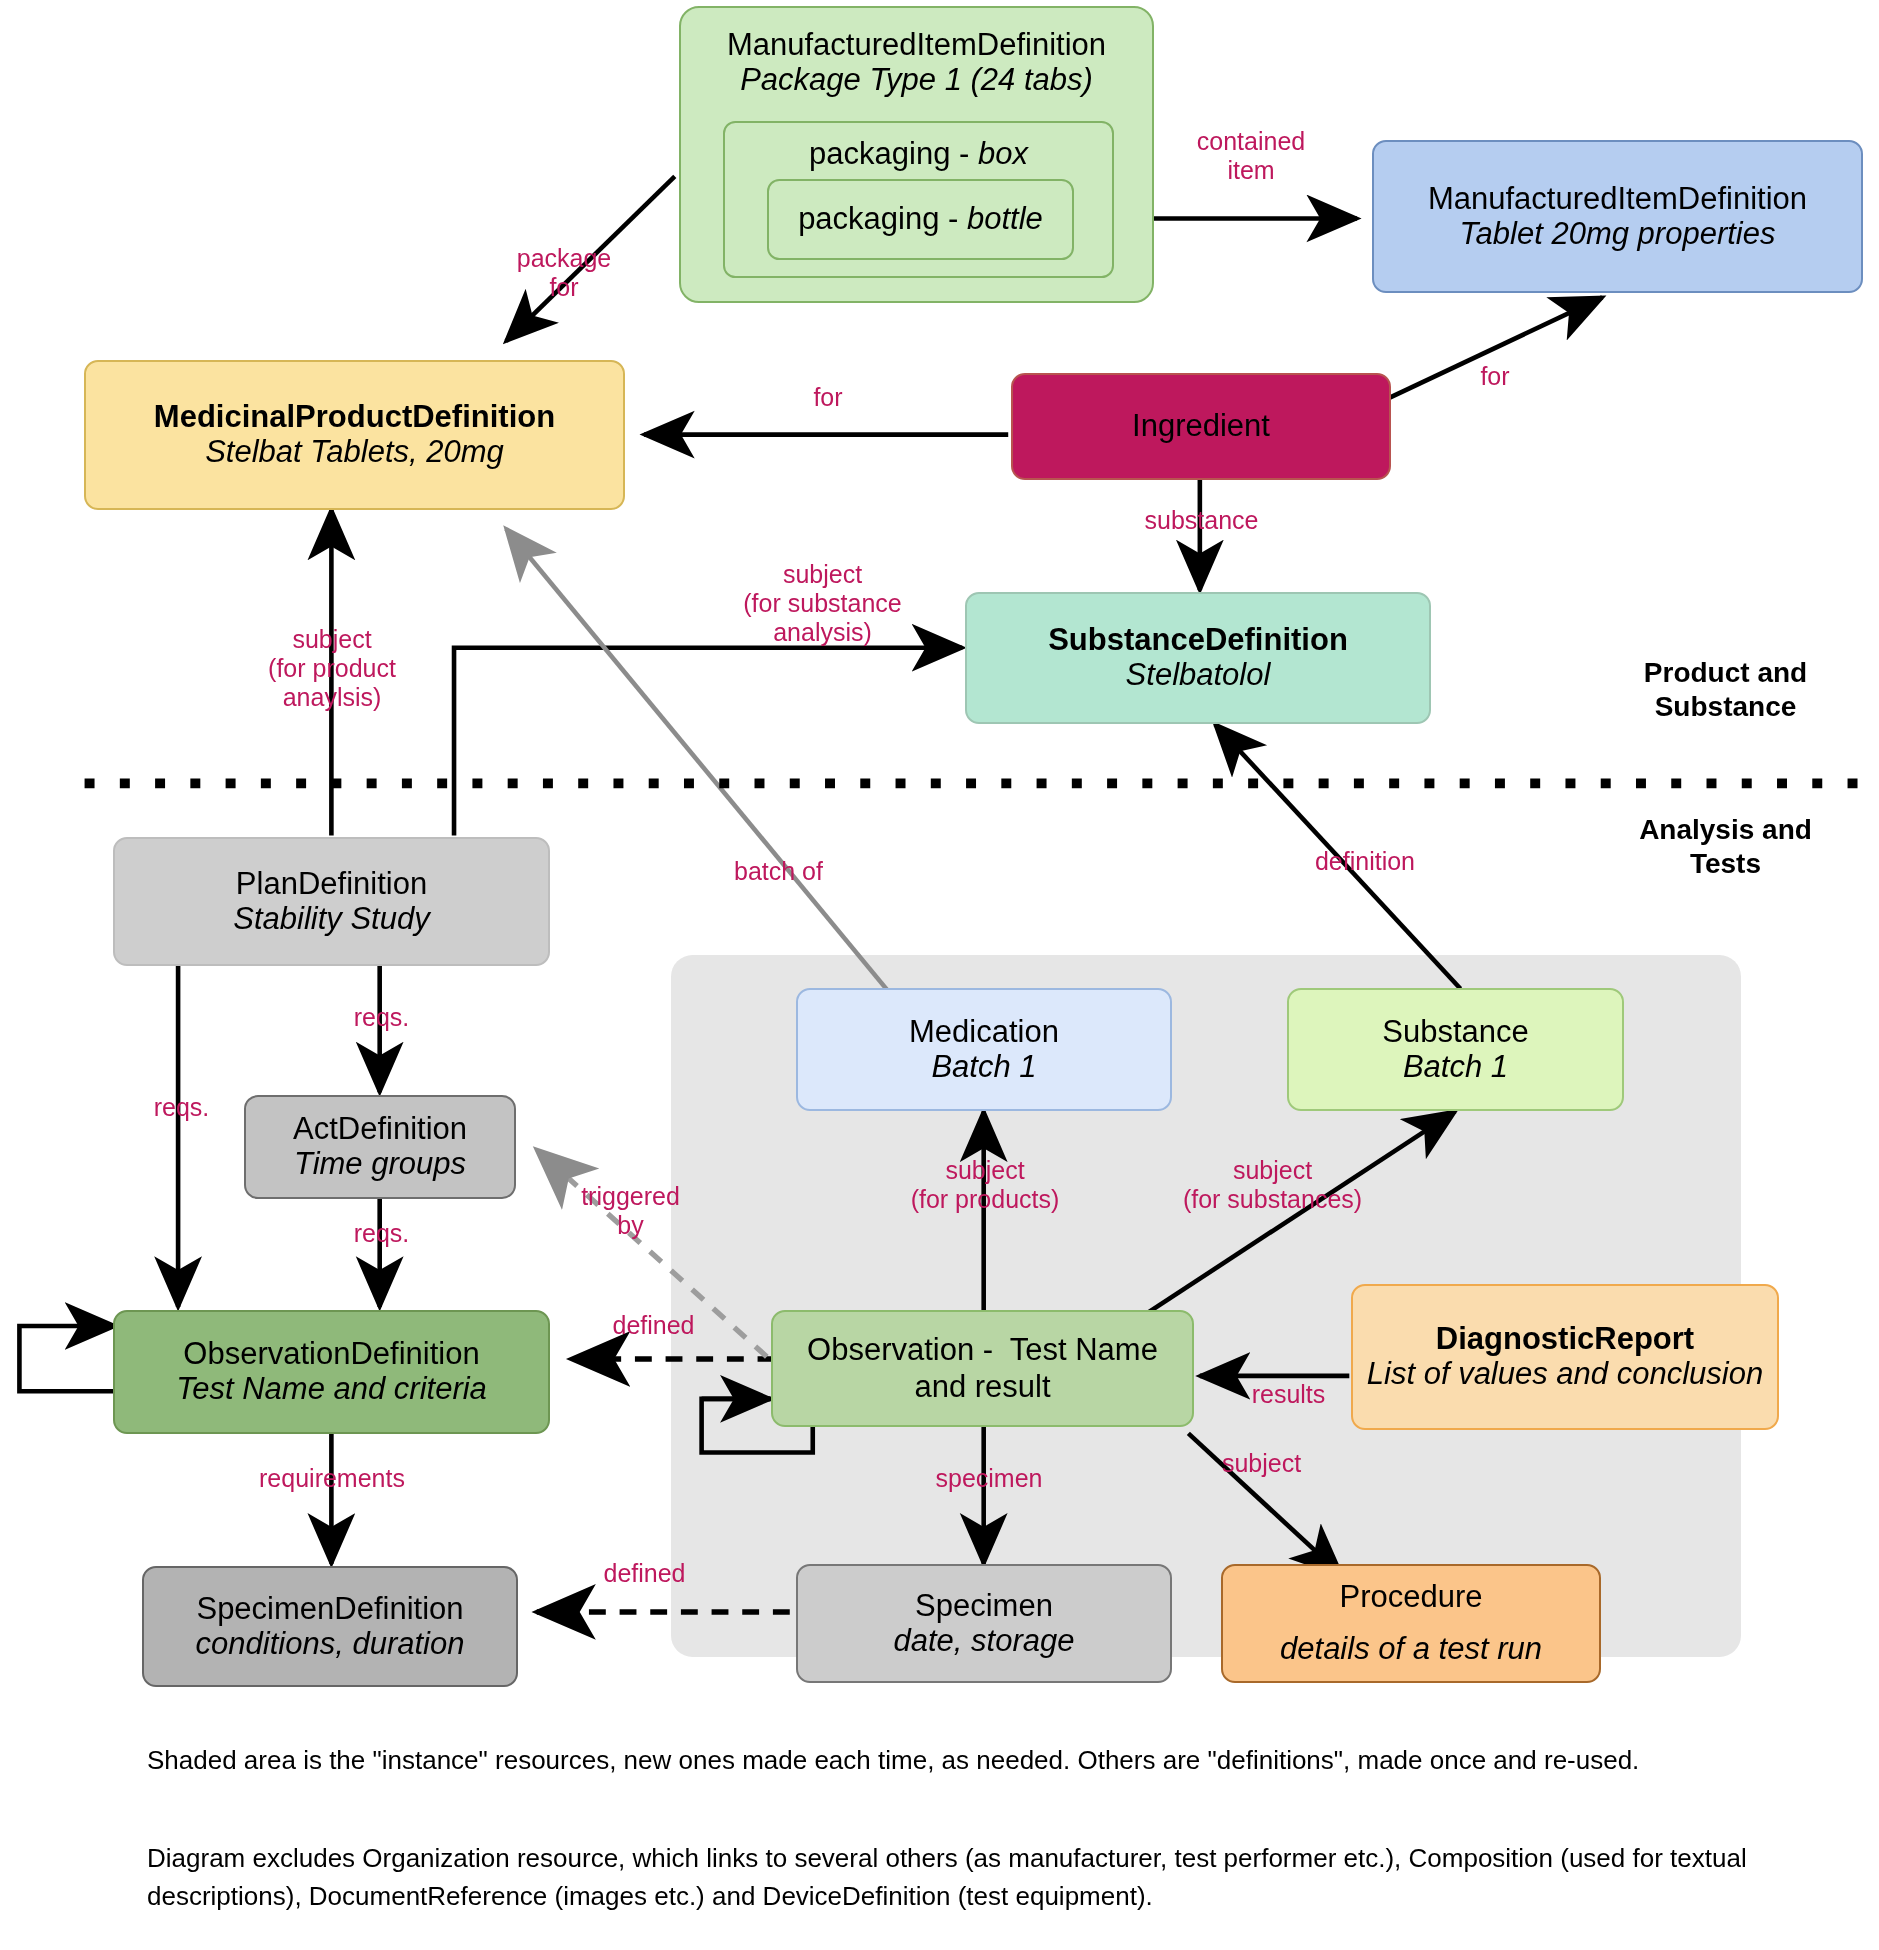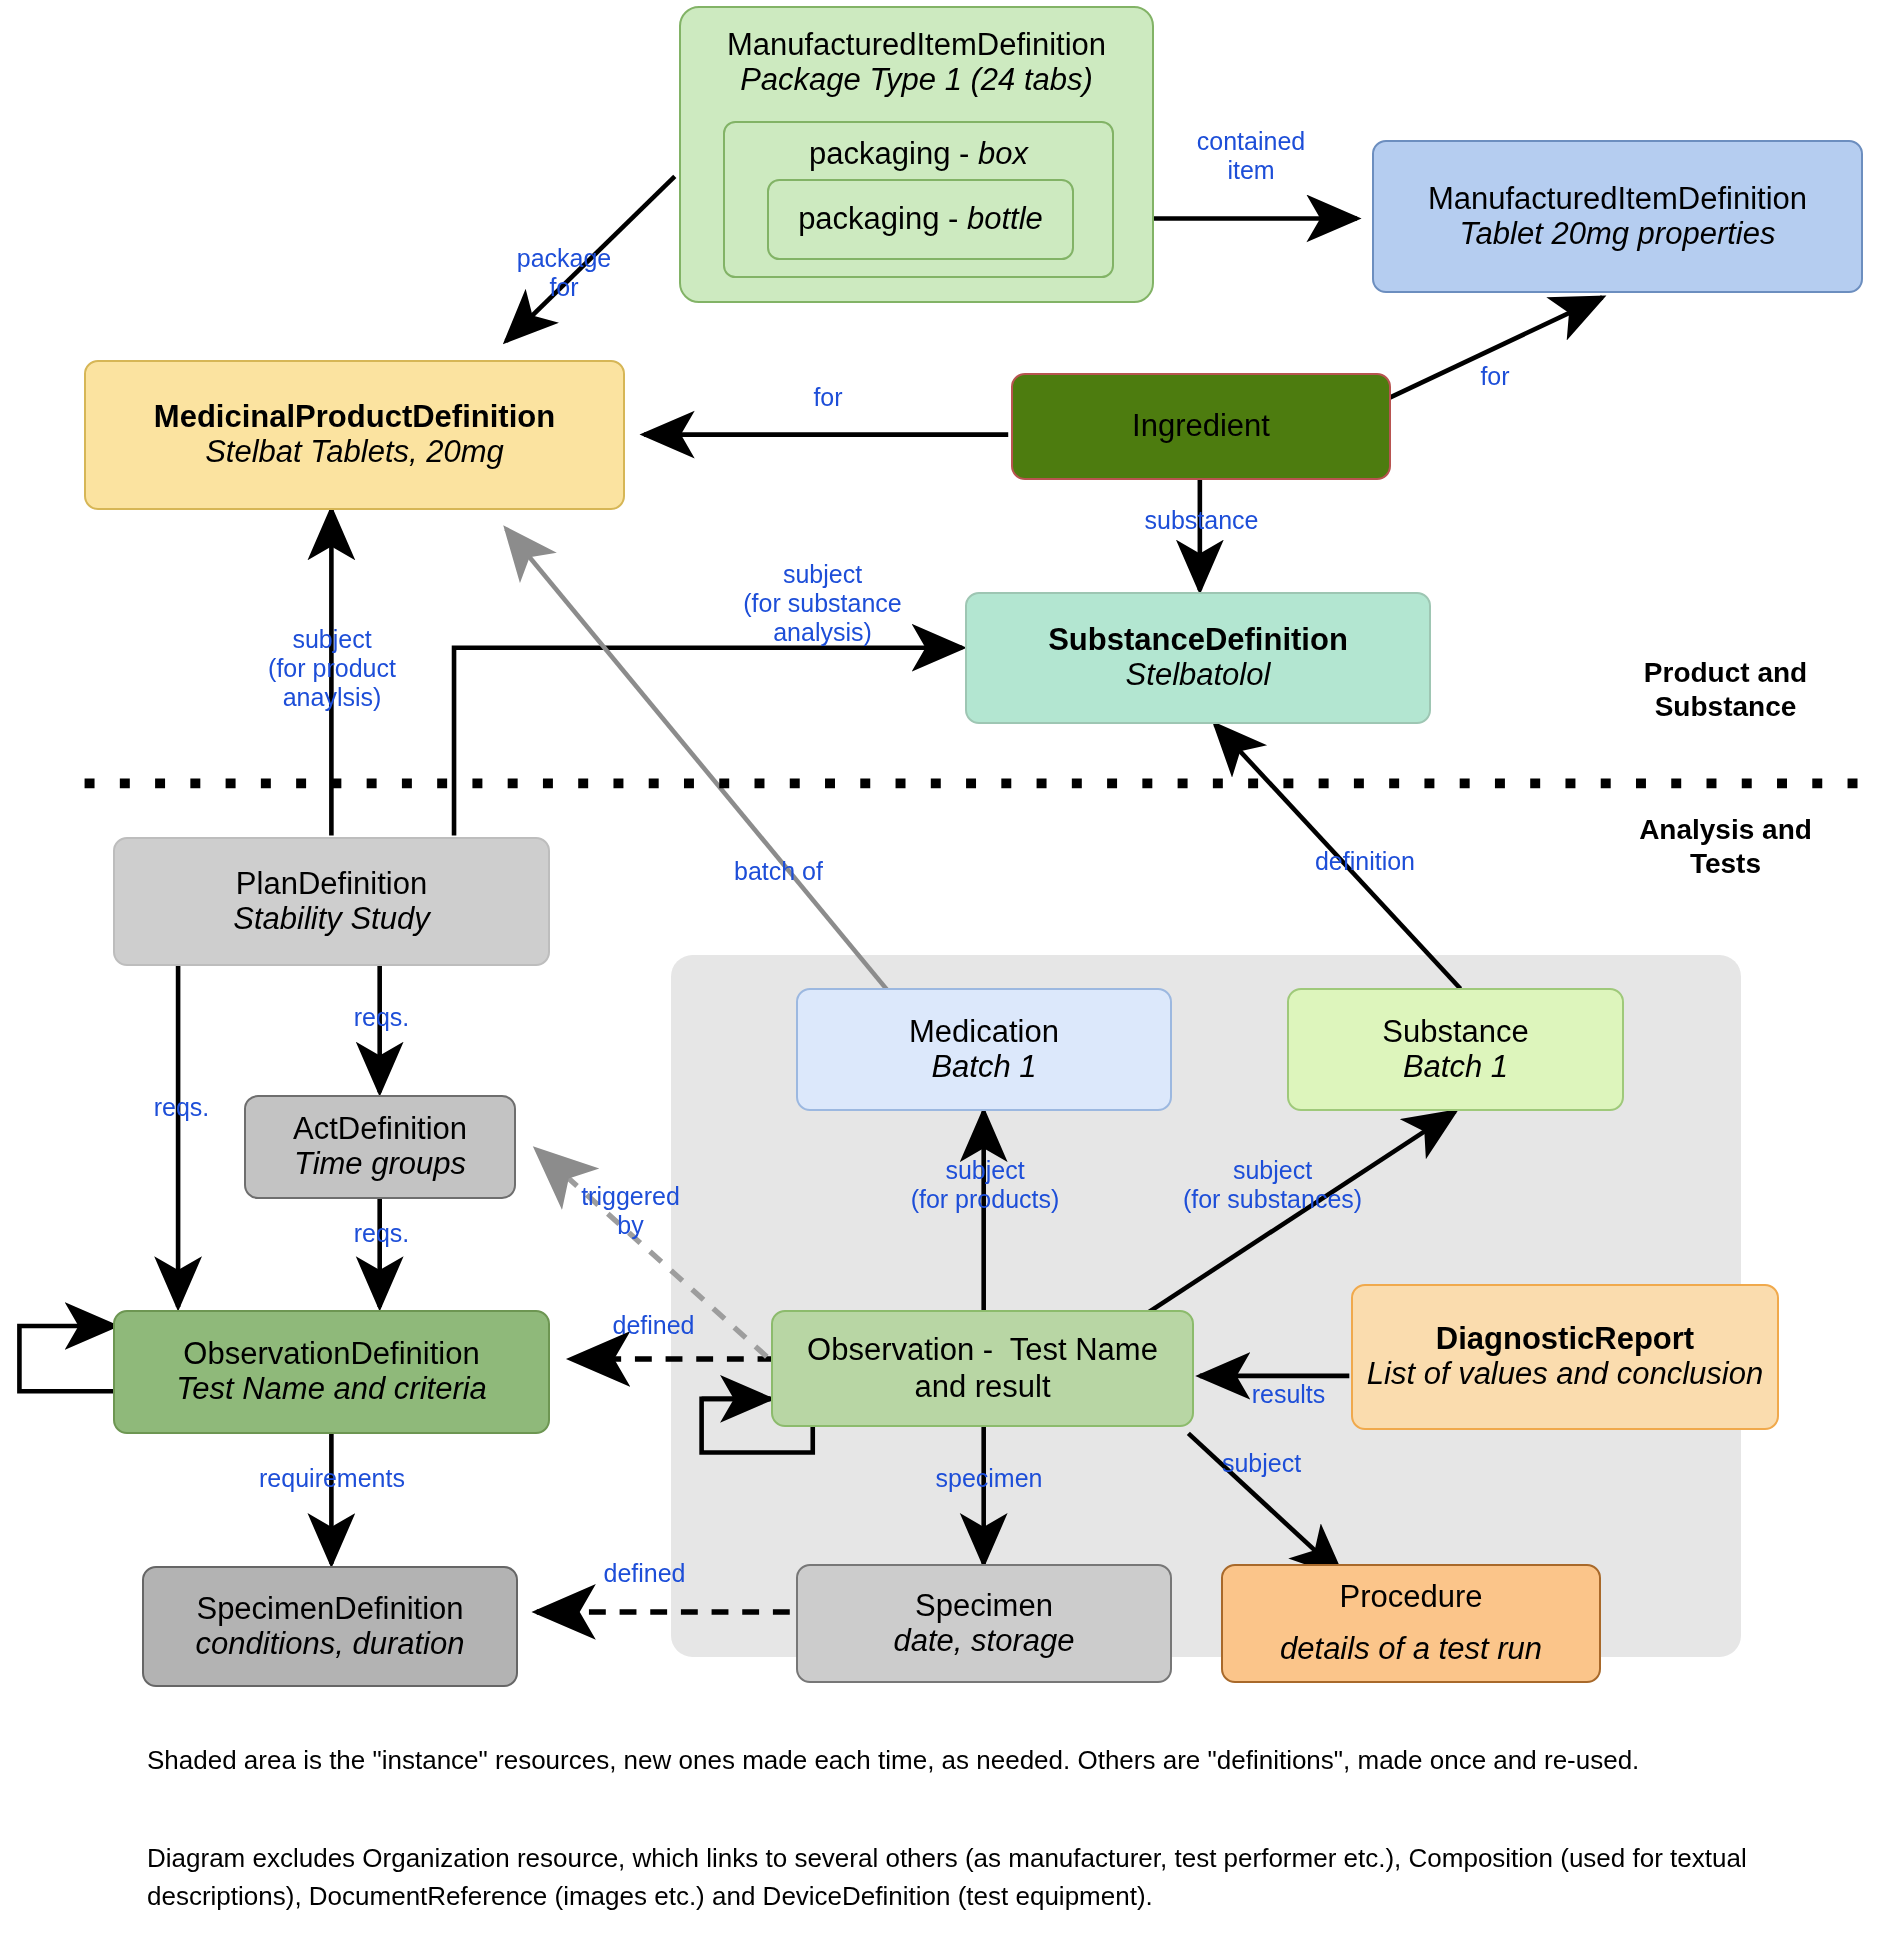--- a/index.html
+++ b/index.html
@@ -11,35 +11,35 @@
         align-items:center;justify-content:center;text-align:center;
         border-radius:14px;border-width:2.3px;border-style:solid;line-height:1.12;}
   .node .t1{display:block;}
   .node .t2{display:block;font-style:italic;}
   .bold .t1{font-weight:bold;}
 
   .green  {background:#cdeac0;border-color:#82b366;}
   .blue   {background:#b5cdf0;border-color:#6c8ebf;}
   .blue2  {background:#dce8fb;border-color:#9cb8e0;}
   .yellow {background:#fbe3a0;border-color:#d6b656;}
-  .red    {background:#4d7c0f;border-color:#b85450;}
+  .red    {background:#be185d;border-color:#b85450;}
   .mint   {background:#b3e6d1;border-color:#9ec6b3;}
   .grey   {background:#cecece;border-color:#bdbdbd;}
   .grey2  {background:#c3c3c3;border-color:#6e6e6e;}
   .grey3  {background:#b3b3b3;border-color:#666666;}
   .grey4  {background:#cccccc;border-color:#777777;}
   .olive  {background:#8fb97a;border-color:#6d9652;}
   .olive2 {background:#b8d6a4;border-color:#8cbb6c;}
   .lime   {background:#ddf5bc;border-color:#9fc97a;}
   .orange {background:#fadcae;border-color:#f0a94c;}
   .orange2{background:#fbc58a;border-color:#a8692a;gap:17px;}
 
   .shade{position:absolute;background:#e6e6e6;border-radius:21.5px;}
 
-  .elabel{position:absolute;white-space:pre;text-align:center;color:#1d4ed8;
+  .elabel{position:absolute;white-space:pre;text-align:center;color:#be185d;
           font-size:25px;line-height:1.16;}
   .section{position:absolute;font-weight:bold;font-size:28px;text-align:center;line-height:1.2;}
   .note{position:absolute;font-size:26px;line-height:1.45;color:#000;}
 
   .sub{position:absolute;box-sizing:border-box;border-radius:12.3px;border:2.3px solid #82b366;
        background:#cdeac0;display:flex;flex-direction:column;align-items:center;}
 </style>
 </head>
 <body>
 

